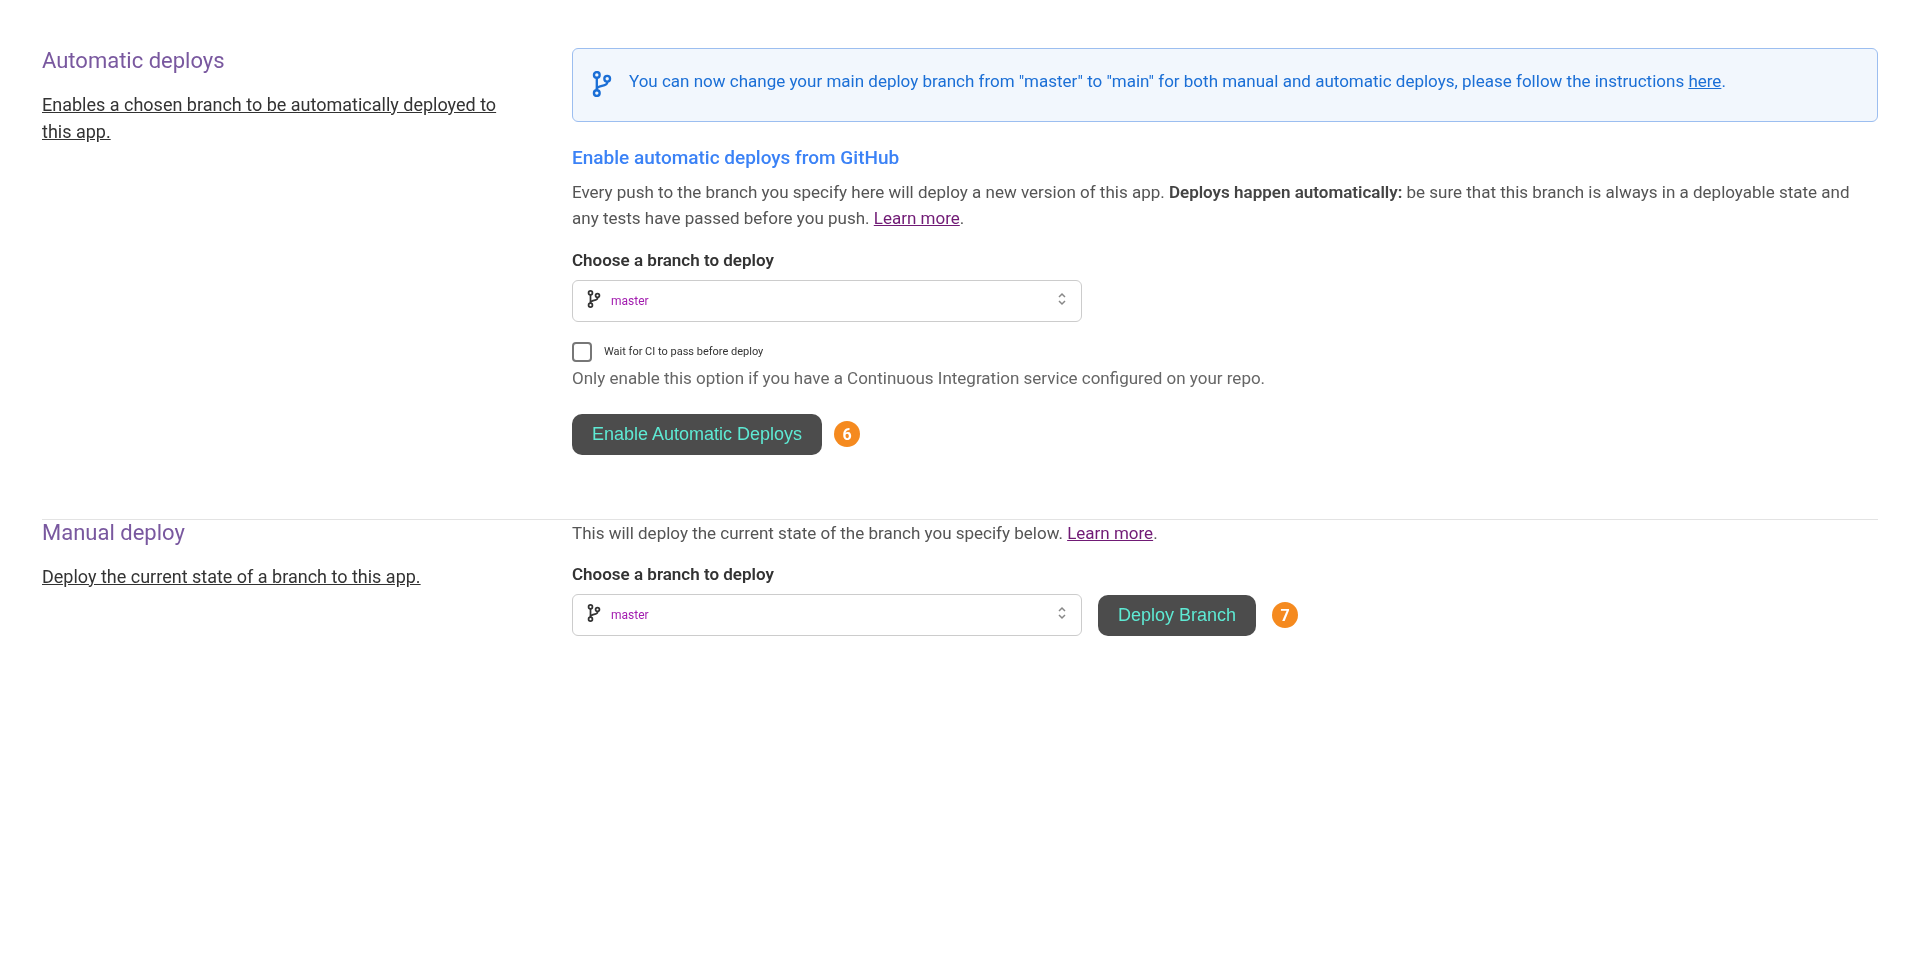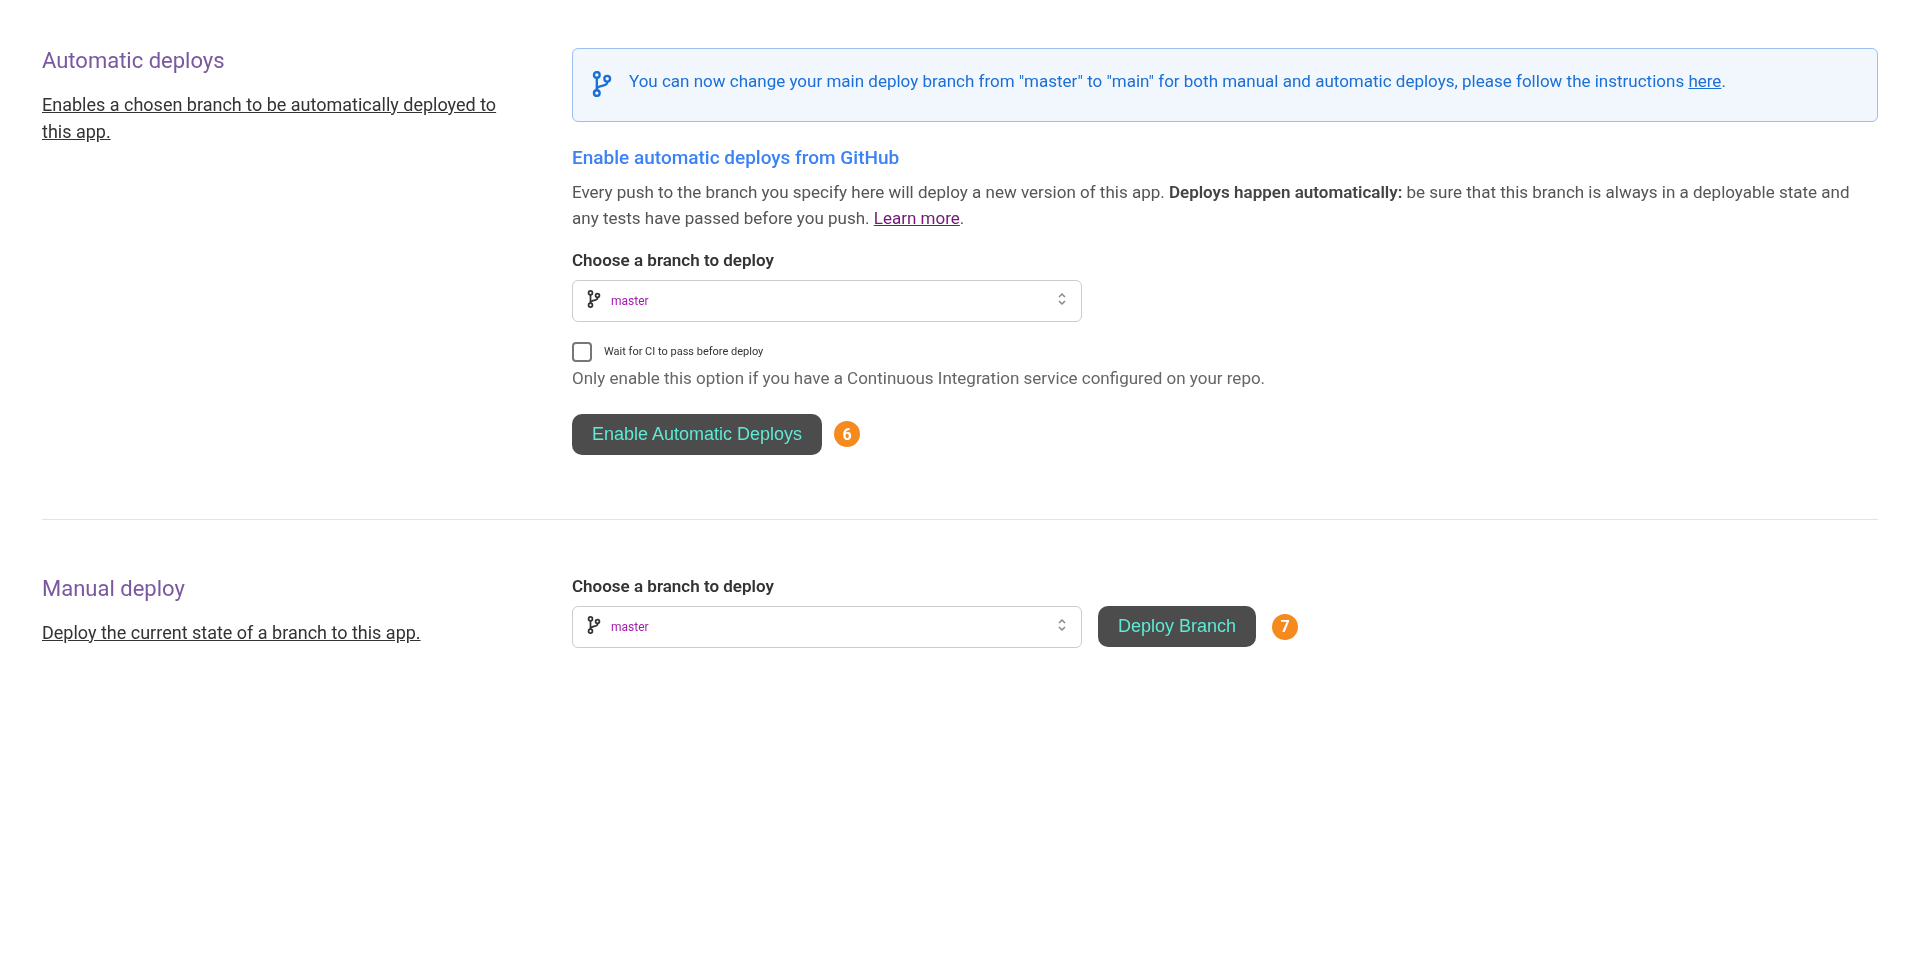--- a/index.html
+++ b/index.html
@@ -9,21 +9,20 @@
       color: #333;
       padding: 48px 42px;
     }
     .section {
       display: flex;
       gap: 40px;
       padding-bottom: 40px;
     }
     .section + .section {
       border-top: 1px solid #e3e3e3;
-      padding-top: 56px;
       margin-top: 24px;
     }
     .left-col {
       flex: 0 0 490px;
       padding-right: 20px;
     }
     .right-col {
       flex: 1;
     }
     .section-heading {
@@ -226,20 +225,23 @@
   </div>
 </div>
 
 <div class="section">
   <div class="left-col">
     <h2 class="section-heading">Manual deploy</h2>
     <p class="section-desc">Deploy the current state of a branch to this app.</p>
   </div>
   <div class="right-col">
 
+    <p class="paragraph">
+      <span>This will deploy the current state of the branch you specify below. </span><a href="#">Learn more</a><span>.</span>
+    </p>
 
     <label class="field-label">Choose a branch to deploy</label>
 
     <div class="row-inline">
       <div class="select-wrap">
         <span class="branch-icon">
           <svg width="14" height="18" viewBox="0 0 16 20" fill="none">
             <circle cx="4" cy="3" r="2.2" stroke="#333" stroke-width="2"></circle>
             <circle cx="12" cy="6" r="2.2" stroke="#333" stroke-width="2"></circle>
             <circle cx="4" cy="17" r="2.2" stroke="#333" stroke-width="2"></circle>

